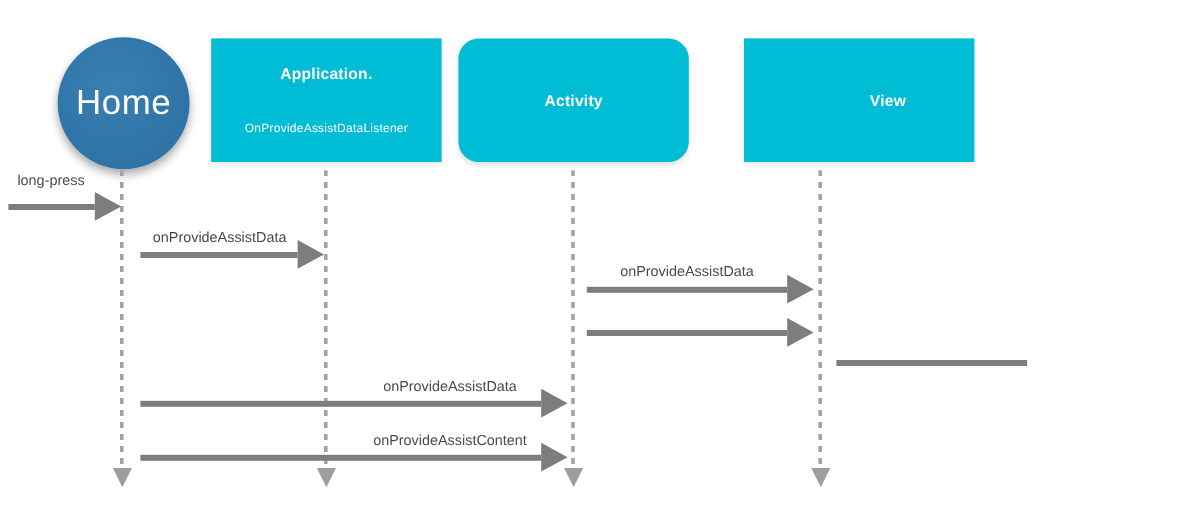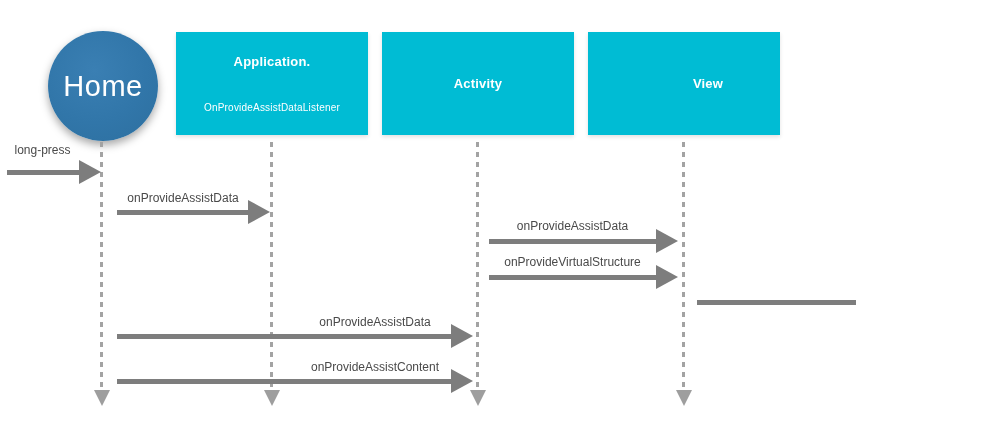--- a/index.html
+++ b/index.html
@@ -84,24 +84,24 @@
 <div class="canvas">
 
   <div class="actor">
     <span class="actor-label">Home</span>
   </div>
 
   <div class="box" style="left:176px;gap:30px;">
     <div class="box-title">Application.</div>
     <div class="box-sub">OnProvideAssistDataListener</div>
   </div>
-  <div class="box" style="left:382px;">
+  <div class="box" style="left:382px;border-radius:17px;">
     <div class="box-title">Activity</div>
   </div>
-  <div class="box" style="left:588px;padding-left:48px;">
+  <div class="box" style="left:620px;padding-left:48px;">
     <div class="box-title">View</div>
   </div>
 
   <div class="lifeline" style="left:100px;"></div>
   <div class="lifeline" style="left:270px;"></div>
   <div class="lifeline" style="left:476px;"></div>
   <div class="lifeline" style="left:682px;"></div>
   <div class="lifeline" style="left:888px;"></div>
 
   <div class="lifeline-head" style="left:94px;"></div>
@@ -115,21 +115,20 @@
   <div class="msg-head" style="left:79px; top:160px;"></div>
 
   <div class="msg-label" style="left:117px; width:132px; top:191px;">onProvideAssistData</div>
   <div class="msg-line" style="left:117px; width:131px; top:210px;"></div>
   <div class="msg-head" style="left:248px; top:200px;"></div>
 
   <div class="msg-label" style="left:489px; width:167px; top:219px;">onProvideAssistData</div>
   <div class="msg-line" style="left:489px; width:167px; top:239px;"></div>
   <div class="msg-head" style="left:656px; top:229px;"></div>
 
-  <div class="msg-label" style="left:489px; width:167px; top:255px;">onProvideVirtualStructure</div>
   <div class="msg-line" style="left:489px; width:167px; top:275px;"></div>
   <div class="msg-head" style="left:656px; top:265px;"></div>
 
   <div class="msg-line" style="left:697px; width:160px; top:300px;"></div>
   <div class="msg-head" style="left:857px; top:290px;"></div>
 
   <div class="msg-label" style="left:300px; width:150px; top:315px;">onProvideAssistData</div>
   <div class="msg-line" style="left:117px; width:334px; top:334px;"></div>
   <div class="msg-head" style="left:451px; top:324px;"></div>
 

